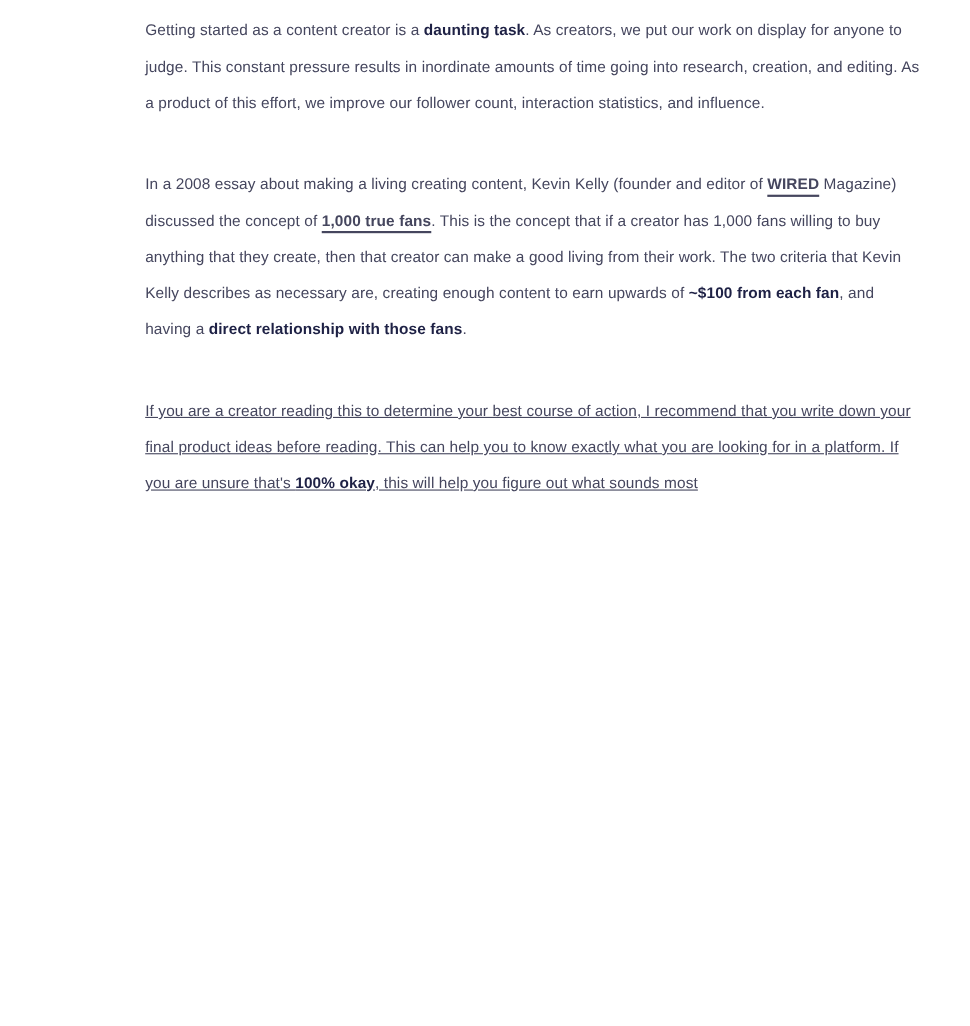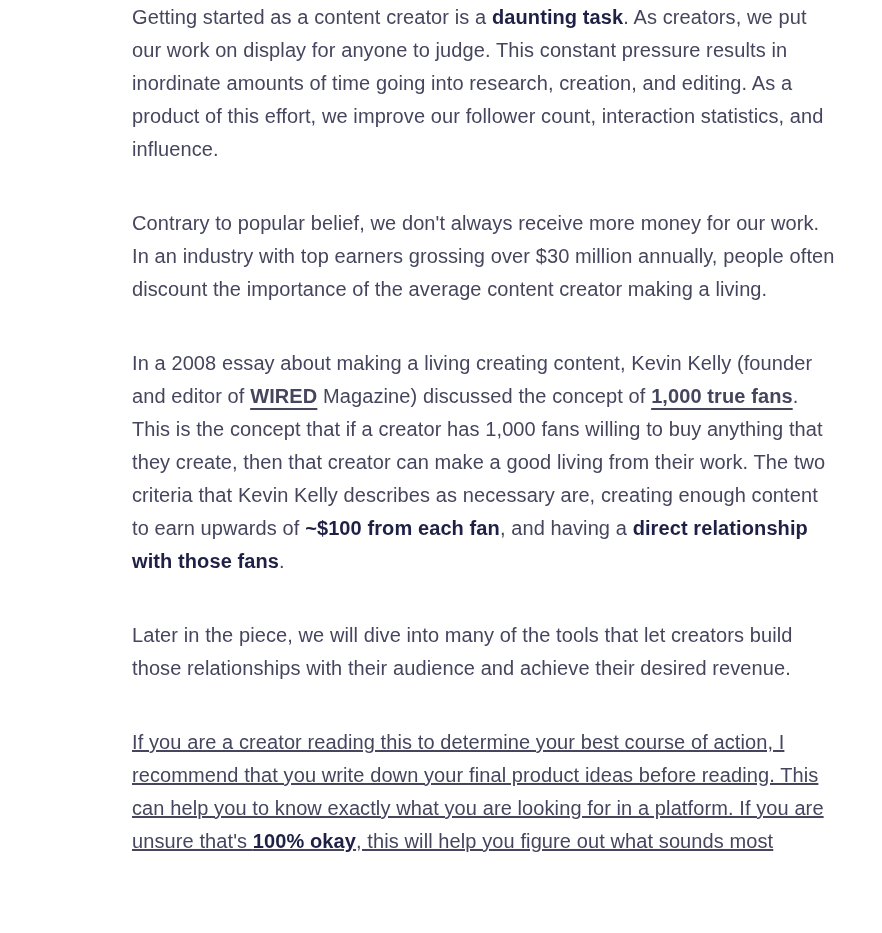--- a/index.html
+++ b/index.html
@@ -12,22 +12,22 @@
   body{
     width:882px;
     height:933px;
     background:var(--bg);
     overflow:hidden;
     font-family:"Liberation Sans", sans-serif;
   }
   .article{
     width:706px;
     margin-left:132px;
-    padding-top:1px;
-    font-size:20px;
+    padding-top:11px;
+    font-size:14px;
     line-height:33px;
     color:var(--text-color);
     letter-spacing:0.1px;
   }
   .article p{
     margin:0 0 41px 0;
   }
   .article p:last-child{margin-bottom:0;text-decoration:underline;}
   .run-b{
     font-weight:700;
@@ -40,17 +40,15 @@
     text-decoration-thickness:1.5px;
     cursor:pointer;
     font-weight:bold;
   }
 </style>
 </head>
 <body>
 
 <main class="article">
     <p><span>Getting started as a content creator is a </span><strong class="run-b">daunting task</strong><span>. As creators, we put our work on display for anyone to judge. This constant pressure results in inordinate amounts of time going into research, creation, and editing. As a product of this effort, we improve our follower count, interaction statistics, and influence.</span></p>
-    <p><span>Contrary to popular belief, we don't always receive more money for our work. In an industry with top earners grossing over $30 million annually, people often discount the importance of the average content creator making a living.</span></p>
     <p><span>In a 2008 essay about making a living creating content, Kevin Kelly (founder and editor of </span><a class="run-l">WIRED</a><span> Magazine) discussed the concept of </span><a class="run-l">1,000 true fans</a><span>. This is the concept that if a creator has 1,000 fans willing to buy anything that they create, then that creator can make a good living from their work. The two criteria that Kevin Kelly describes as necessary are, creating enough content to earn upwards of </span><strong class="run-b">~$100 from each fan</strong><span>, and having a </span><strong class="run-b">direct relationship with those fans</strong><span>.</span></p>
-    <p><span>Later in the piece, we will dive into many of the tools that let creators build those relationships with their audience and achieve their desired revenue.</span></p>
     <p><span>If you are a creator reading this to determine your best course of action, I recommend that you write down your final product ideas before reading. This can help you to know exactly what you are looking for in a platform. If you are unsure that's </span><strong class="run-b">100% okay</strong><span>, this will help you figure out what sounds most</span></p>
   </main>
 
 </body></html>

